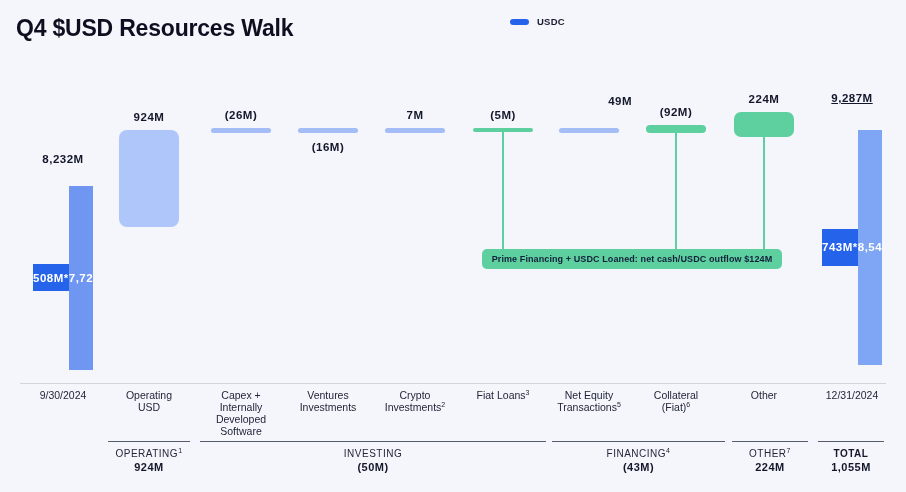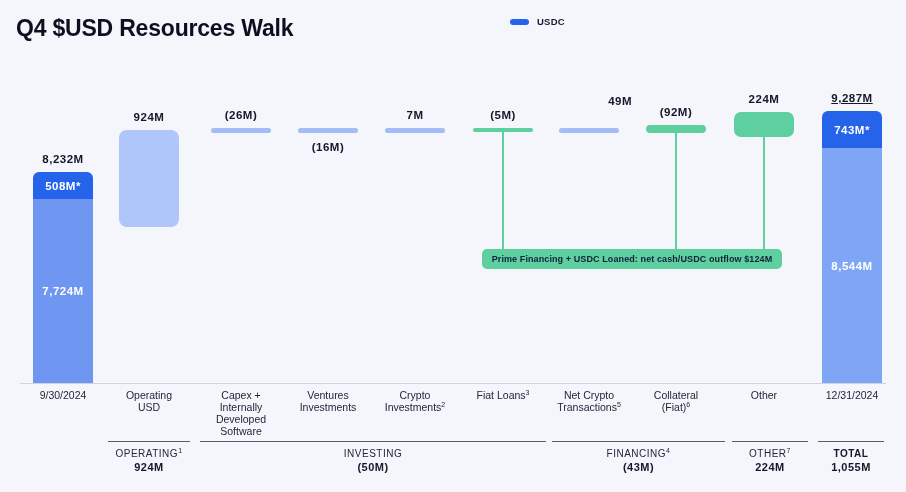--- a/index.html
+++ b/index.html
@@ -20,21 +20,21 @@
   .swatch.s-usdc{background:var(--usdc);}
   .swatch.s-cash{background:var(--cash-light);}
   .legend-label{font-size:9.5px;font-weight:700;letter-spacing:0.25px;white-space:nowrap;}
 
   #chart{position:absolute;inset:0;}
   .vlabel{
     position:absolute;width:86px;height:14px;line-height:14px;text-align:center;
     font-size:11.5px;font-weight:700;letter-spacing:0.5px;color:#14172b;white-space:nowrap;
   }
   .bar{position:absolute;width:60px;}
-  .bar.stacked{border-radius:6px 6px 0 0;overflow:hidden;display:flex;flex-direction:column;align-items:center;}
+  .bar.stacked{border-radius:6px 6px 0 0;overflow:hidden;display:flex;flex-direction:row;align-items:center;}
   .seg{width:100%;display:flex;align-items:center;justify-content:center;}
   .seg-label{color:#ffffff;font-size:11.5px;font-weight:700;letter-spacing:0.5px;}
   .conn{position:absolute;width:2px;background:var(--green);z-index:1;}
   .ann{
     position:absolute;left:482px;top:249px;width:300px;height:20px;z-index:3;
     background:var(--green);border-radius:5px;
     display:flex;align-items:center;justify-content:center;
     font-size:9px;font-weight:700;color:#12203c;letter-spacing:0.1px;white-space:nowrap;
   }
   .baseline{position:absolute;left:20px;top:383px;width:866px;height:1px;background:var(--axis-line);}
@@ -103,21 +103,21 @@
       </div>
       <div class="vlabel" style="left: 460px; top: 108px;">(5M)</div>
       <div class="bar" style="left: 473px; top: 128px; height: 4px; background: var(--green); border-radius: 2px;"></div>
       <div class="conn" style="left: 502px; top: 132px; height: 119px;"></div>
       <div class="xlab" style="left: 458px; top: 389px;">
         <div>Fiat Loans<sup>3</sup></div>
       </div>
       <div class="vlabel" style="left: 546px; top: 94px; text-align: right;">49M</div>
       <div class="bar" style="left: 559px; top: 128px; height: 5px; background: var(--cash-thin); border-radius: 2.5px;"></div>
       <div class="xlab" style="left: 544px; top: 389px;">
-        <div>Net Crypto</div>
+        <div>Net Equity</div>
         <div>Transactions<sup>5</sup></div>
       </div>
       <div class="vlabel" style="left: 633px; top: 105px;">(92M)</div>
       <div class="bar" style="left: 646px; top: 125px; height: 8px; background: var(--green); border-radius: 4px;"></div>
       <div class="conn" style="left: 675px; top: 133px; height: 118px;"></div>
       <div class="xlab" style="left: 631px; top: 389px;">
         <div>Collateral</div>
         <div>(Fiat)<sup>6</sup></div>
       </div>
       <div class="vlabel" style="left: 721px; top: 92px;">224M</div>

